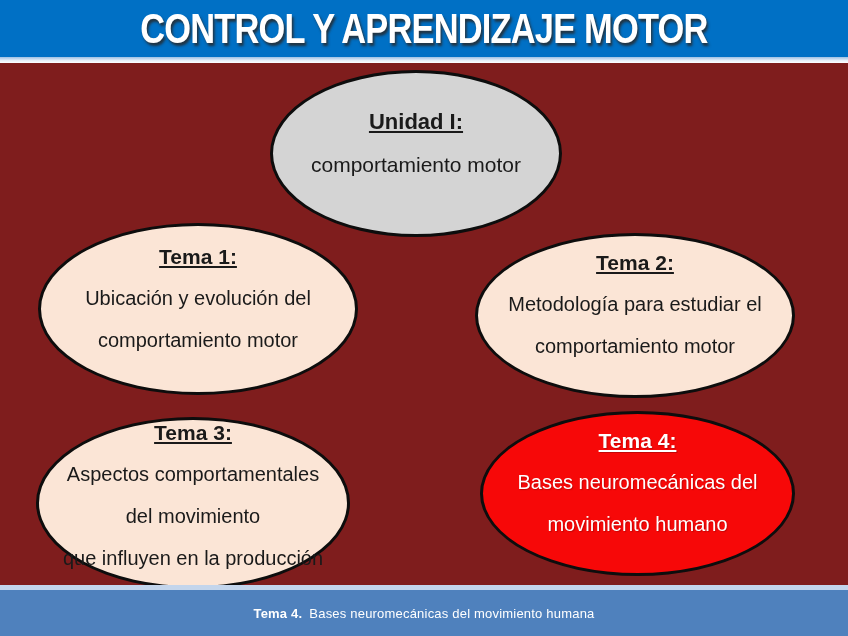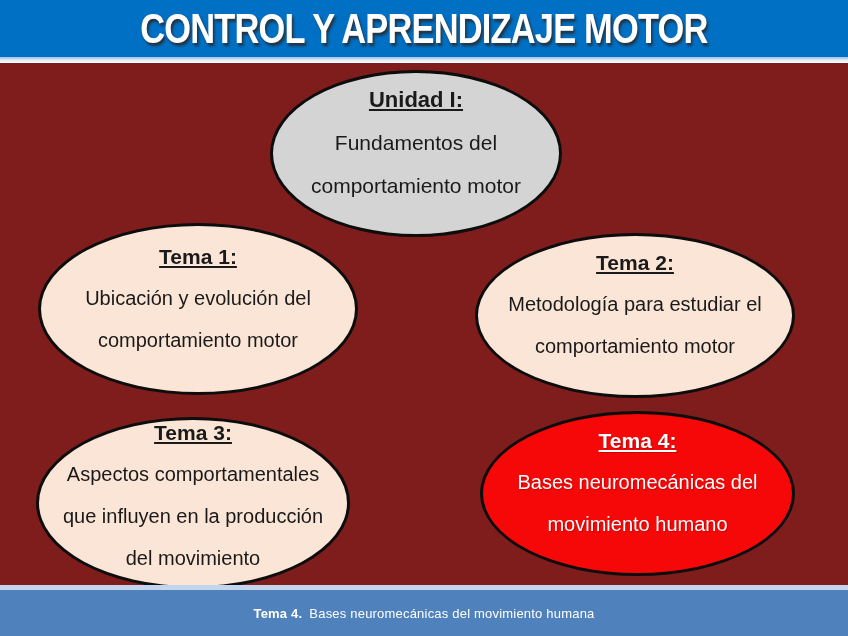--- a/index.html
+++ b/index.html
@@ -121,41 +121,40 @@
 
 <div class="slide">
 
   <header class="titlebar">
     <span class="title-text">CONTROL Y APRENDIZAJE MOTOR</span>
   </header>
   <div class="sep-top"></div>
 
   <div class="ellipse el-unidad">
     <div class="heading">Unidad I:</div>
-    <div class="line">Fundamentos del</div>
     <div class="line">comportamiento motor</div>
   </div>
 
   <div class="ellipse el-tema1">
     <div class="heading">Tema 1:</div>
     <div class="line">Ubicación y evolución del</div>
     <div class="line">comportamiento motor</div>
   </div>
 
   <div class="ellipse el-tema2">
     <div class="heading">Tema 2:</div>
     <div class="line">Metodología para estudiar el</div>
     <div class="line">comportamiento motor</div>
   </div>
 
   <div class="ellipse el-tema3">
     <div class="heading">Tema 3:</div>
     <div class="line">Aspectos comportamentales</div>
+    <div class="line">del movimiento</div>
     <div class="line">que influyen en la producción</div>
-    <div class="line">del movimiento</div>
   </div>
 
   <div class="ellipse el-tema4">
     <div class="heading">Tema 4:</div>
     <div class="line">Bases neuromecánicas del</div>
     <div class="line">movimiento humano</div>
   </div>
 
   <div class="sep-bottom"></div>
   <footer class="footerbar">

